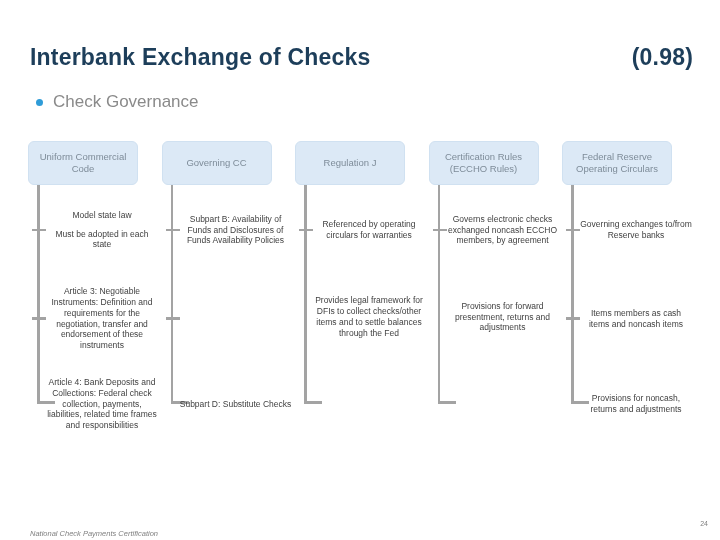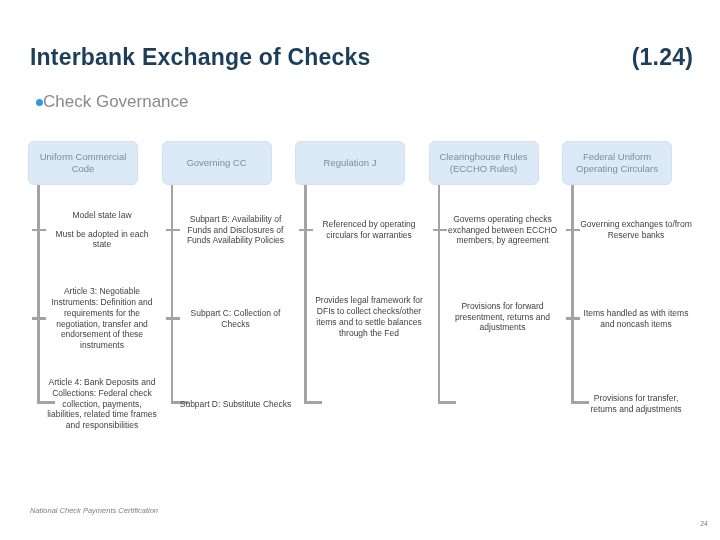--- a/index.html
+++ b/index.html
@@ -22,21 +22,21 @@
     color: var(--title, #1d3e5a);
     font-size: 23px;
     font-weight: 600;
     letter-spacing: 0.2px;
   }
 
   
   .subtitle-row {
     position: absolute;
     left: 36px; top: 92px;
-    display: flex; align-items: center; 
+    display: flex; align-items: center; gap: 10px;
   }
   .bullet-dot {
     width: 7px; height: 7px; border-radius: 50%;
     background: var(--bullet, #2f9cd8);
     flex: 0 0 auto;
   }
   .subtitle-text {
     color: var(--subtitle_text, #8a8a8a);
     font-size: 17px;
     font-weight: 500;
@@ -90,40 +90,40 @@
     text-align: center;
     color: var(--item_text, #3f3f3f);
     font-size: 8.5px; line-height: 1.28;
   }
   .item-text p { margin: 0; }
   .item-text p + p { margin-top: 8px; }
 
   
   .footer-text {
     position: absolute;
-    left: 30px; bottom: 25px;
+    left: 30px; bottom: 2px;
     font-style: italic;
     color: var(--footer_text, #808080);
     font-size: 7.5px;
   }
   .page-number {
     position: absolute;
     right: 12px; bottom: 13px;
     color: var(--footer_text, #808080);
     font-size: 7px;
   }
 </style>
 </head>
 <body>
 
 <div class="slide">
 
   <div class="title-row">
     <div class="slide-title">Interbank Exchange of Checks</div>
-    <div class="slide-ref">(1.24)</div>
+    <div class="slide-ref">(0.98)</div>
   </div>
 
   <div class="subtitle-row">
     <span class="bullet-dot"></span>
     <span class="subtitle-text">Check Governance</span>
   </div>
 
   <div class="diagram">
   <div class="column">
     <div class="header-box">
@@ -161,23 +161,20 @@
       <div class="vline"></div>
       <div class="corner"></div>
       <div class="row row1">
         <div class="tick"></div>
         <div class="item-text">
               <p>Subpart B: Availability of Funds and Disclosures of Funds Availability Policies</p>
             </div>
       </div>
       <div class="row row2">
         <div class="tick"></div>
-        <div class="item-text">
-              <p>Subpart C: Collection of Checks</p>
-            </div>
       </div>
       <div class="row row3">
         <div class="item-text">
               <p>Subpart D: Substitute Checks</p>
             </div>
       </div>
     </div>
   </div>
 
   <div class="column">
@@ -196,61 +193,61 @@
       <div class="row row3">
         <div class="item-text">
               <p>Provides legal framework for DFIs to collect checks/other items and to settle balances through the Fed</p>
             </div>
       </div>
     </div>
   </div>
 
   <div class="column">
     <div class="header-box">
-      <span>Clearinghouse Rules (ECCHO Rules)</span>
-    </div>
-    <div class="rows">
-      <div class="vline"></div>
-      <div class="corner"></div>
-      <div class="row row1">
-        <div class="tick"></div>
-        <div class="item-text">
-              <p>Governs operating checks exchanged between ECCHO members, by agreement</p>
+      <span>Certification Rules (ECCHO Rules)</span>
+    </div>
+    <div class="rows">
+      <div class="vline"></div>
+      <div class="corner"></div>
+      <div class="row row1">
+        <div class="tick"></div>
+        <div class="item-text">
+              <p>Governs electronic checks exchanged noncash ECCHO members, by agreement</p>
             </div>
       </div>
       <div class="row row3">
         <div class="item-text">
               <p>Provisions for forward presentment, returns and adjustments</p>
             </div>
       </div>
     </div>
   </div>
 
   <div class="column">
     <div class="header-box">
-      <span>Federal Uniform Operating Circulars</span>
+      <span>Federal Reserve Operating Circulars</span>
     </div>
     <div class="rows">
       <div class="vline"></div>
       <div class="corner"></div>
       <div class="row row1">
         <div class="tick"></div>
         <div class="item-text">
               <p>Governing exchanges to/from Reserve banks</p>
             </div>
       </div>
       <div class="row row2">
         <div class="tick"></div>
         <div class="item-text">
-              <p>Items handled as with items and noncash items</p>
-            </div>
-      </div>
-      <div class="row row3">
-        <div class="item-text">
-              <p>Provisions for transfer, returns and adjustments</p>
+              <p>Items members as cash items and noncash items</p>
+            </div>
+      </div>
+      <div class="row row3">
+        <div class="item-text">
+              <p>Provisions for noncash, returns and adjustments</p>
             </div>
       </div>
     </div>
   </div>
 </div>
 
   <div class="footer-text">National Check Payments Certification</div>
   <div class="page-number">24</div>
 
 </div>

